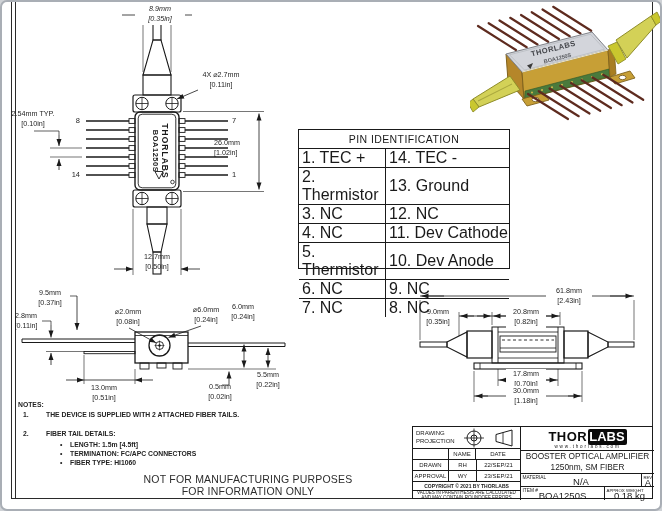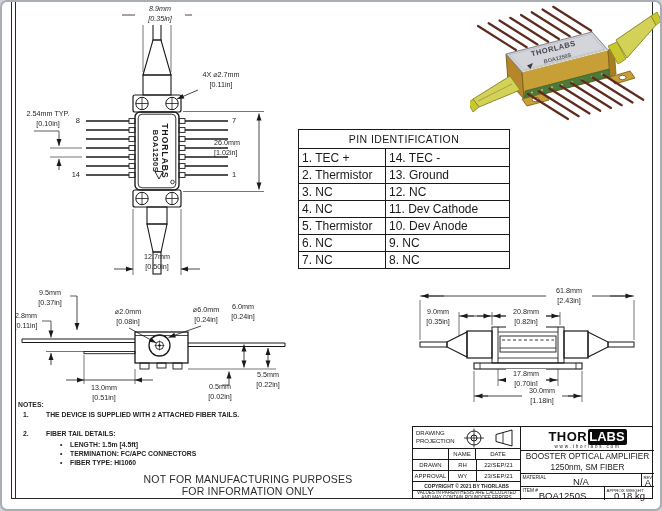--- a/index.html
+++ b/index.html
@@ -17,21 +17,21 @@
   .pkg-label .l1{font-weight:700;font-size:8.5px;letter-spacing:1px;}
   .pkg-label .l2{font-weight:700;font-size:7.5px;letter-spacing:0.5px;}
   
   .pin-table{position:absolute;left:296px;top:127px;width:212px;height:140px;
        border:1.4px solid #1a1a1a;box-sizing:border-box;background:#fff;}
   .pt-title{height:18px;border-bottom:1px solid #1a1a1a;display:flex;align-items:center;
        justify-content:center;font-size:10.5px;letter-spacing:0.4px;}
   .pt-rows{display:grid;grid-template-rows:repeat(7,1fr);height:calc(100% - 19px);}
   .pt-row{display:grid;grid-template-columns:87px 1fr;border-top:1px solid #1a1a1a;}
   .pt-row:first-child{border-top:none;}
-  .pt-cell{display:flex;align-items:center;padding-left:3px;font-size:12px;}
+  .pt-cell{display:flex;align-items:center;padding-left:3px;font-size:16px;}
   .pt-cell.left{border-right:1px solid #1a1a1a;}
   
   .note{position:absolute;font-size:6.8px;font-weight:700;color:#222;}
   .bullet{position:absolute;font-size:6.8px;font-weight:700;color:#222;}
   .bullet::before{content:"•";position:absolute;left:-10px;}
   .watermark{position:absolute;left:100px;top:471px;width:292px;text-align:center;
        font-size:10.5px;line-height:1.18;color:#2d2d2d;letter-spacing:0.2px;}
   
   .tb{position:absolute;left:410px;top:424px;width:241px;height:73px;
       border:1.3px solid #1a1a1a;box-sizing:border-box;background:#fff;font-size:6px;}
@@ -129,21 +129,21 @@
       <path d="M131,207 V273 M179,207 V273" stroke-width="0.6"></path>
       <line x1="112" y1="267" x2="131" y2="267" stroke-width="0.8" marker-end="url(#aT)"></line>
       <line x1="198" y1="267" x2="179" y2="267" stroke-width="0.8" marker-end="url(#aT)"></line>
     </g>
   </svg>
 
   <div class="dim bg" style="left:133px;top:2px;width:50px;font-style:italic;">8.9mm
 [0.35in]</div>
   <div class="dim" style="left:191px;top:68px;width:56px;">4X ⌀2.7mm
 [0.11in]</div>
-  <div class="dim" style="left:4px;top:107px;width:54px;margin-left:15px;">2.54mm TYP.
+  <div class="dim" style="left:4px;top:107px;width:54px;">2.54mm TYP.
 [0.10in]</div>
   <div class="dim" style="left:212px;top:136px;width:42px;text-align:left;">26.0mm
 [1.02in]</div>
   <div class="dim" style="left:131px;top:250px;width:48px;">12.7mm
 [0.50in]</div>
   <div class="pin-num" style="left:66px;top:114px;width:12px;text-align:right;">8</div>
   <div class="pin-num" style="left:230px;top:114px;">7</div>
   <div class="pin-num" style="left:60px;top:168px;width:18px;text-align:right;">14</div>
   <div class="pin-num" style="left:230px;top:168px;">1</div>
   <div class="pkg-label">
@@ -361,21 +361,21 @@
   </svg>
 
   <div class="dim bg" style="left:544px;top:284px;width:46px;">61.8mm
 [2.43in]</div>
   <div class="dim" style="left:418px;top:305px;width:36px;">9.0mm
 [0.35in]</div>
   <div class="dim bg" style="left:504px;top:305px;width:40px;">20.8mm
 [0.82in]</div>
   <div class="dim bg" style="left:504px;top:367px;width:40px;">17.8mm
 [0.70in]</div>
-  <div class="dim bg" style="left:520px;top:384px;width:40px;">30.0mm
+  <div class="dim bg" style="left:504px;top:384px;width:40px;">30.0mm
 [1.18in]</div>
 
   <div class="note" style="left:16px;top:399px;">NOTES:</div>
   <div class="note" style="left:21px;top:409px;">1.</div>
   <div class="note" style="left:44px;top:409px;">THE DEVICE IS SUPPLIED WITH 2 ATTACHED FIBER TAILS.</div>
   <div class="note" style="left:21px;top:428px;">2.</div>
   <div class="note" style="left:44px;top:428px;">FIBER TAIL DETAILS:</div>
   <div class="bullet" style="left:68px;top:439px;">LENGTH: 1.5m [4.5ft]</div>
   <div class="bullet" style="left:68px;top:448px;">TERMINATION: FC/APC CONNECTORS</div>
   <div class="bullet" style="left:68px;top:457px;">FIBER TYPE: HI1060</div>

